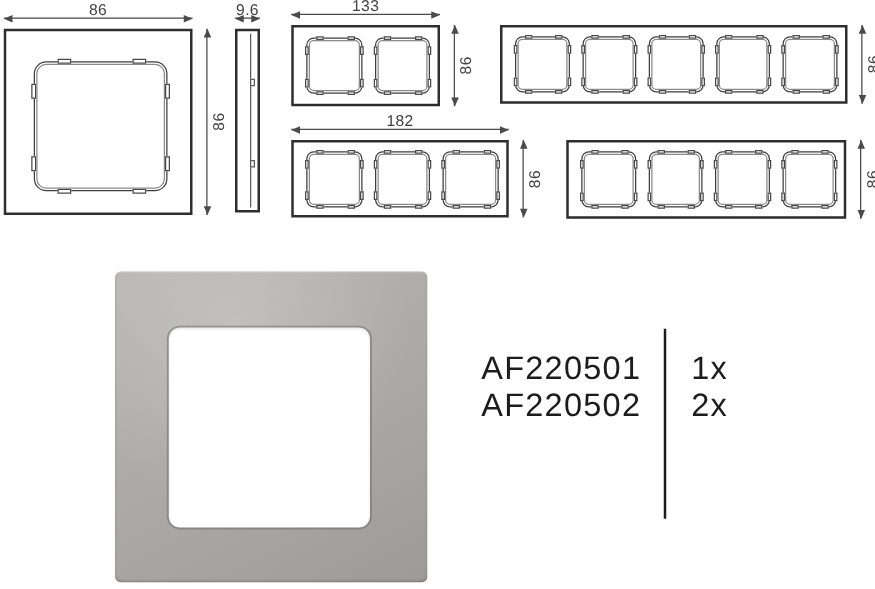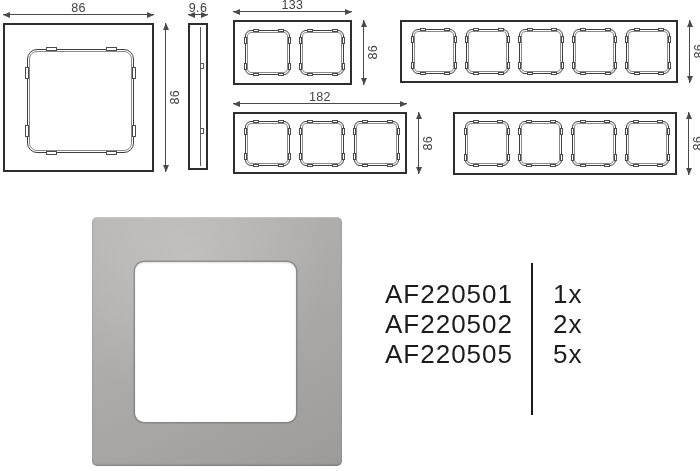--- a/index.html
+++ b/index.html
@@ -315,16 +315,15 @@
       </div>
     </div>
 
   <div class="photo">
     <div class="cutout"></div>
   </div>
 
   <div class="parts" id="parts">
       <div class="part-row"><span class="sku">AF220501</span><span class="qty">1x</span></div>
       <div class="part-row"><span class="sku">AF220502</span><span class="qty">2x</span></div>
-      <div class="part-row"><span class="sku">AF220505</span><span class="qty">5x</span></div>
     </div>
   <div class="parts-divider"></div>
 </div>
 
 </body></html>

